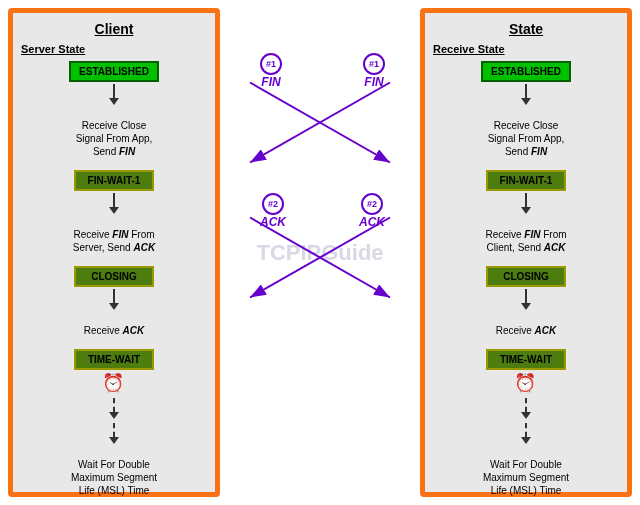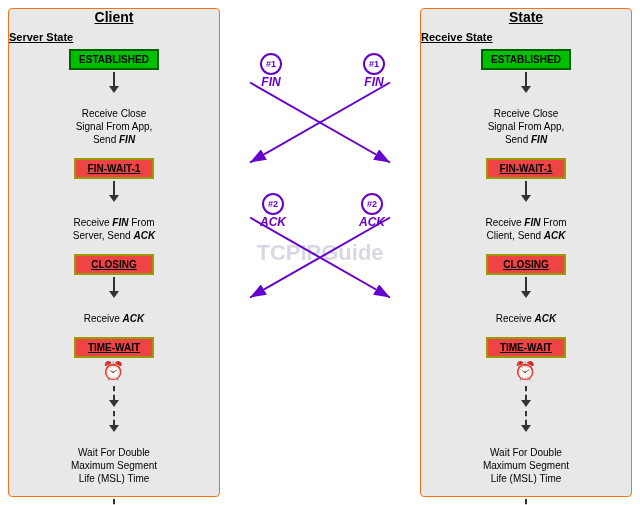--- a/index.html
+++ b/index.html
@@ -18,22 +18,23 @@
       width: 640px;
       height: 505px;
       background: #fff;
       padding: 8px;
       gap: 10px;
     }
 
     .panel {
       flex: 1;
       background: #e8e8e8;
-      border: 1px solid #f97316;
+      border: 5px solid #f97316;
       border-radius: 4px;
+      padding: 8px;
       position: relative;
       display: flex;
       flex-direction: column;
       align-items: center;
     }
 
     .panel-title {
       font-size: 14px;
       font-weight: bold;
       text-align: center;
@@ -59,23 +60,22 @@
       background: #fff;
     }
 
     .state-box.green {
       background: #00c000;
       color: #000;
       border-color: #006000;
     }
 
     .state-box.yellow {
-      background: #ef4444;
+      background: #4d7c0f;
       border-color: #999900;
-      text-decoration: underline;
     }
 
     .state-box.white {
       background: #fef9c3;
       border-color: #333;
     }
 
     .arrow-down {
       display: flex;
       flex-direction: column;

